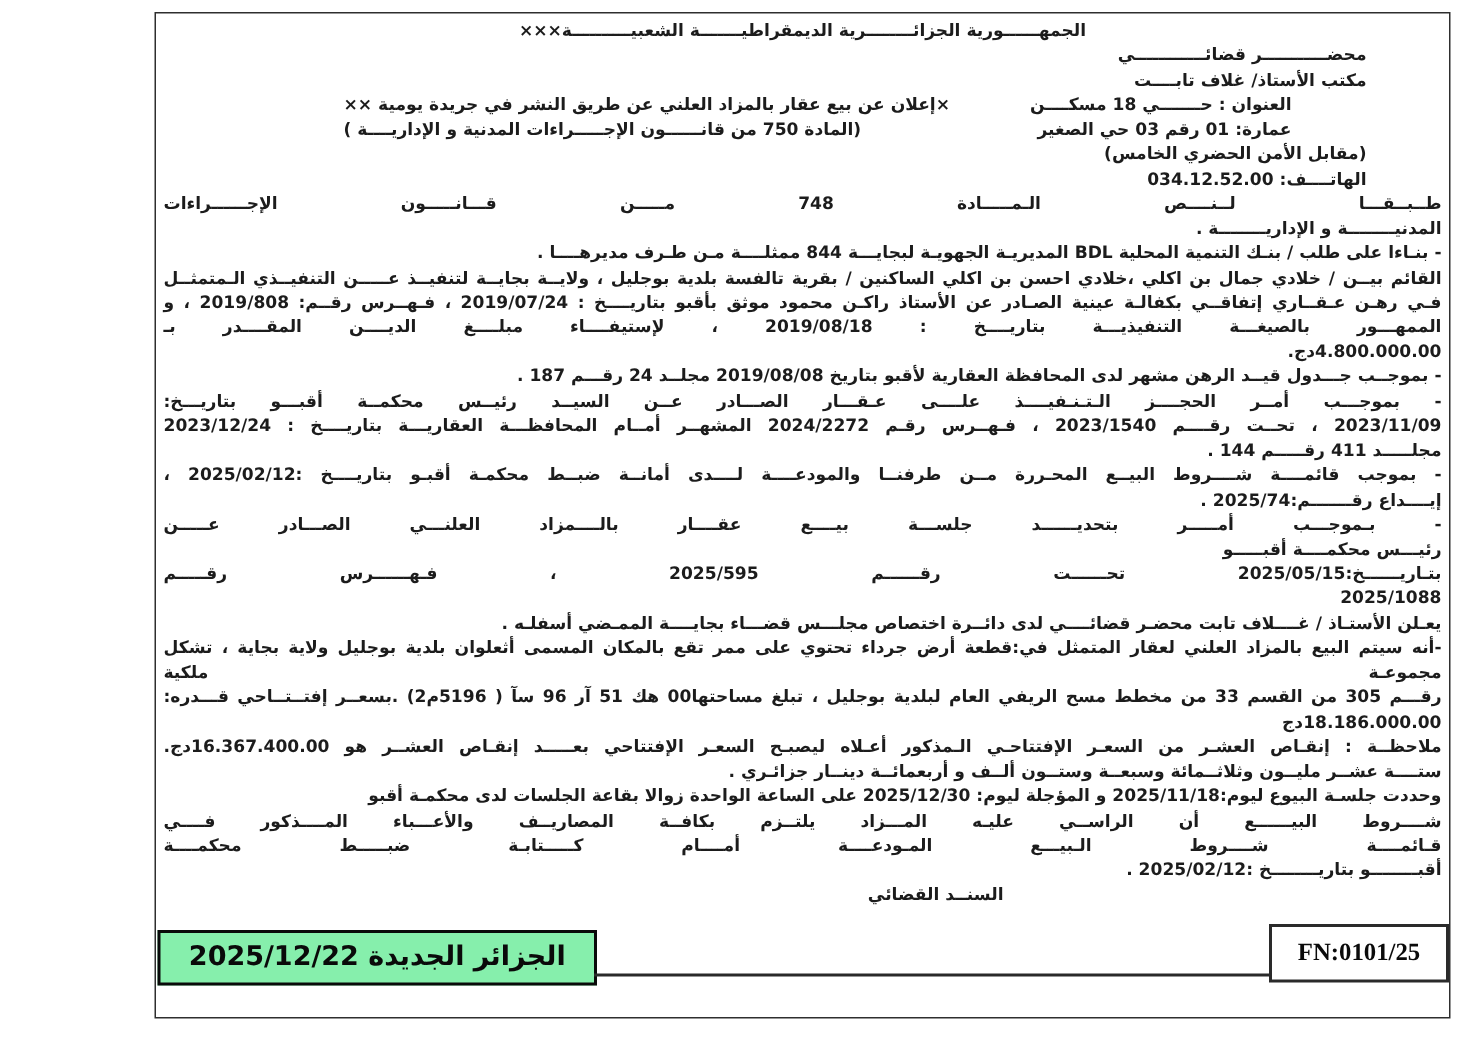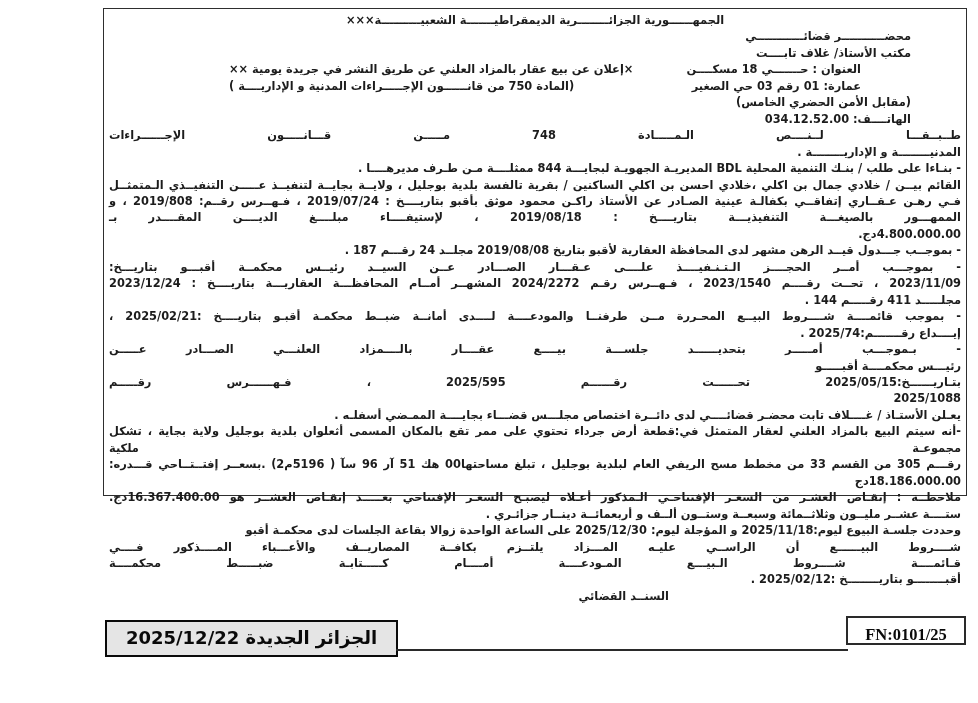--- a/index.html
+++ b/index.html
@@ -1,47 +1,47 @@
 <!DOCTYPE html>
 <html lang="ar"><head>
 <meta charset="utf-8">
 <style>
   html,body{margin:0;padding:0;background:#ffffff;}
   body{
     position:relative;width:978px;height:703px;overflow:hidden;
     font-family:"DejaVu Sans",sans-serif;font-weight:bold;color:#1c1c1c;
   }
   .doc-frame{
-    position:absolute;left:103px;top:8px;width:864px;height:488px;
+    position:absolute;left:103px;top:8px;width:864px;height:671px;
     border:1.5px solid #2e2e2e;box-sizing:border-box;
     direction:rtl;text-align:right;
     padding:3px 5px 0 5px;
     font-size:11.4px;line-height:16.45px;
   }
   .hdr{padding-left:0;}
   .hdr .ln{padding-right:50px;}
   .hdr-center{text-align:center;padding-left:0;padding-right:0 !important;margin-right:160px;margin-left:55px;}
   .hdr-row{display:flex;direction:rtl;align-items:baseline;}
   .hdr-row .rcell{white-space:nowrap;padding-right:50px;}
   .hdr-row .mcell{flex:1;text-align:left;padding-left:120px;}
   .ln{margin:0;min-height:16.45px;}
   .just{text-align:justify;text-align-last:justify;}
   .plain{text-align:right;}
   .sig{padding-left:0;text-align:right;padding-right:292px;}
   .newspaper-box{
     position:absolute;left:105px;top:620px;width:293px;height:37px;
-    border:2.5px solid #0a0a0a;box-sizing:border-box;background:#e5e5e5;
+    border:2.5px solid #0a0a0a;box-sizing:border-box;background:#86efac;
     direction:rtl;text-align:center;font-size:18px;line-height:31px;
     font-family:"DejaVu Sans",sans-serif;font-weight:bold;color:#0a0a0a;
   }
   .footer-line{
     position:absolute;left:396px;top:649px;width:452px;height:2px;background:#2a2a2a;
   }
   .ref-box{
-    position:absolute;left:846px;top:616px;width:120px;height:29px;
+    position:absolute;left:846px;top:616px;width:120px;height:39px;
     border:2px solid #2a2a2a;box-sizing:border-box;background:#fff;
     text-align:center;font-size:16.5px;line-height:34px;
     font-family:"Liberation Serif",serif;font-weight:bold;color:#0a0a0a;
   }
 </style>
 </head>
 <body>
 
 <div class="doc-frame">
   <div class="hdr">
@@ -65,21 +65,21 @@
     <div class="ln plain">المدنيــــــــة و الإداريــــــــة .</div>
     <div class="ln plain">- بنـاءا على طلب / بنـك التنمية المحلية BDL المديريـة الجهويـة لبجايـــة 844 ممثلــــة مـن طـرف مديرهــــا .</div>
     <div class="ln just">القائم بيــن / خلادي جمال بن اكلي ،خلادي احسن بن اكلي الساكنين / بقرية تالفسة بلدية بوجليل ، ولايــة بجايــة لتنفيــذ عـــــن التنفيــذي الـمتمثــل</div>
     <div class="ln just">فـي رهـن عـقــاري إتفاقــي بكفالـة عينية الصـادر عن الأستاذ راكـن محمود موثق بأقبو بتاريــــخ : 2019/07/24 ، فـهــرس رقــم: 2019/808 ، و</div>
     <div class="ln just">الممهـــور بالصيغـــة التنفيذيـــة بتاريــــخ : 2019/08/18 ، لإستيفــــاء مبلــــغ الديــــن المقــــدر بـ</div>
     <div class="ln plain">4.800.000.00دج.</div>
     <div class="ln plain">- بموجــب جـــدول قيــد الرهن مشهر لدى المحافظة العقارية لأقبو بتاريخ 2019/08/08 مجلــد 24 رقـــم 187 .</div>
     <div class="ln just">- بموجـــب أمــر الحجــــز الـتـنـفيــــذ علــــى عـقـــار الصـــادر عــن السيــد رئيــس محكمــة أقبـــو بتاريـــخ:</div>
     <div class="ln just">2023/11/09 ، تحــت رقــــم 2023/1540 ، فـهــرس رقـم 2024/2272 المشهــر أمــام المحافظـــة العقاريـــة بتاريــــخ : 2023/12/24</div>
     <div class="ln plain">مجلـــــد 411 رقـــــم 144 .</div>
-    <div class="ln just">- بموجب قائمــــة شــــروط البيــع المحـررة مــن طرفنــا والمودعــــة لــــدى أمانــة ضبــط محكمـة أقبـو بتاريــــخ :2025/02/21 ،</div>
+    <div class="ln just">- بموجب قائمــــة شــــروط البيــع المحـررة مــن طرفنــا والمودعــــة لــــدى أمانــة ضبــط محكمـة أقبـو بتاريــــخ :2025/02/12 ،</div>
     <div class="ln plain">إيــــداع رقـــــــم:2025/74 .</div>
     <div class="ln just">- بـموجـــب أمـــــر بتحديــــــد جلســـة بيــــع عقــــار بالــــمزاد العلنـــي الصـــادر عـــــن</div>
     <div class="ln plain">رئيـــس محكمــــة أقبـــــو</div>
     <div class="ln just">بتـاريــــــخ:2025/05/15 تحــــــت رقــــــم 2025/595 ، فـهــــــرس رقـــــم</div>
     <div class="ln plain">2025/1088</div>
     <div class="ln plain">يعـلن الأستـاذ / غــــلاف تابت محضـر قضائــــي لدى دائــرة اختصاص مجلـــس قضـــاء بجايــــة الممـضي أسفلـه .</div>
     <div class="ln just">-أنه سيتم البيع بالمزاد العلني لعقار المتمثل في:قطعة أرض جرداء تحتوي على ممر تقع بالمكان المسمى أثعلوان بلدية بوجليل ولاية بجاية ، تشكل مجموعـة ملكية</div>
     <div class="ln just">رقـــم 305 من القسم 33 من مخطط مسح الريفي العام لبلدية بوجليل ، تبلغ مساحتها00 هك 51 آر 96 سآ ( 5196م2) .بسعــر إفتــتــاحي قـــدره:</div>
     <div class="ln plain">18.186.000.00دج</div>
     <div class="ln just">ملاحظــة : إنقـاص العشـر من السعـر الإفتتاحـي الـمذكور أعـلاه ليصبـح السعـر الإفتتاحي بعـــــد إنقـاص العشــر هو 16.367.400.00دج.</div>

